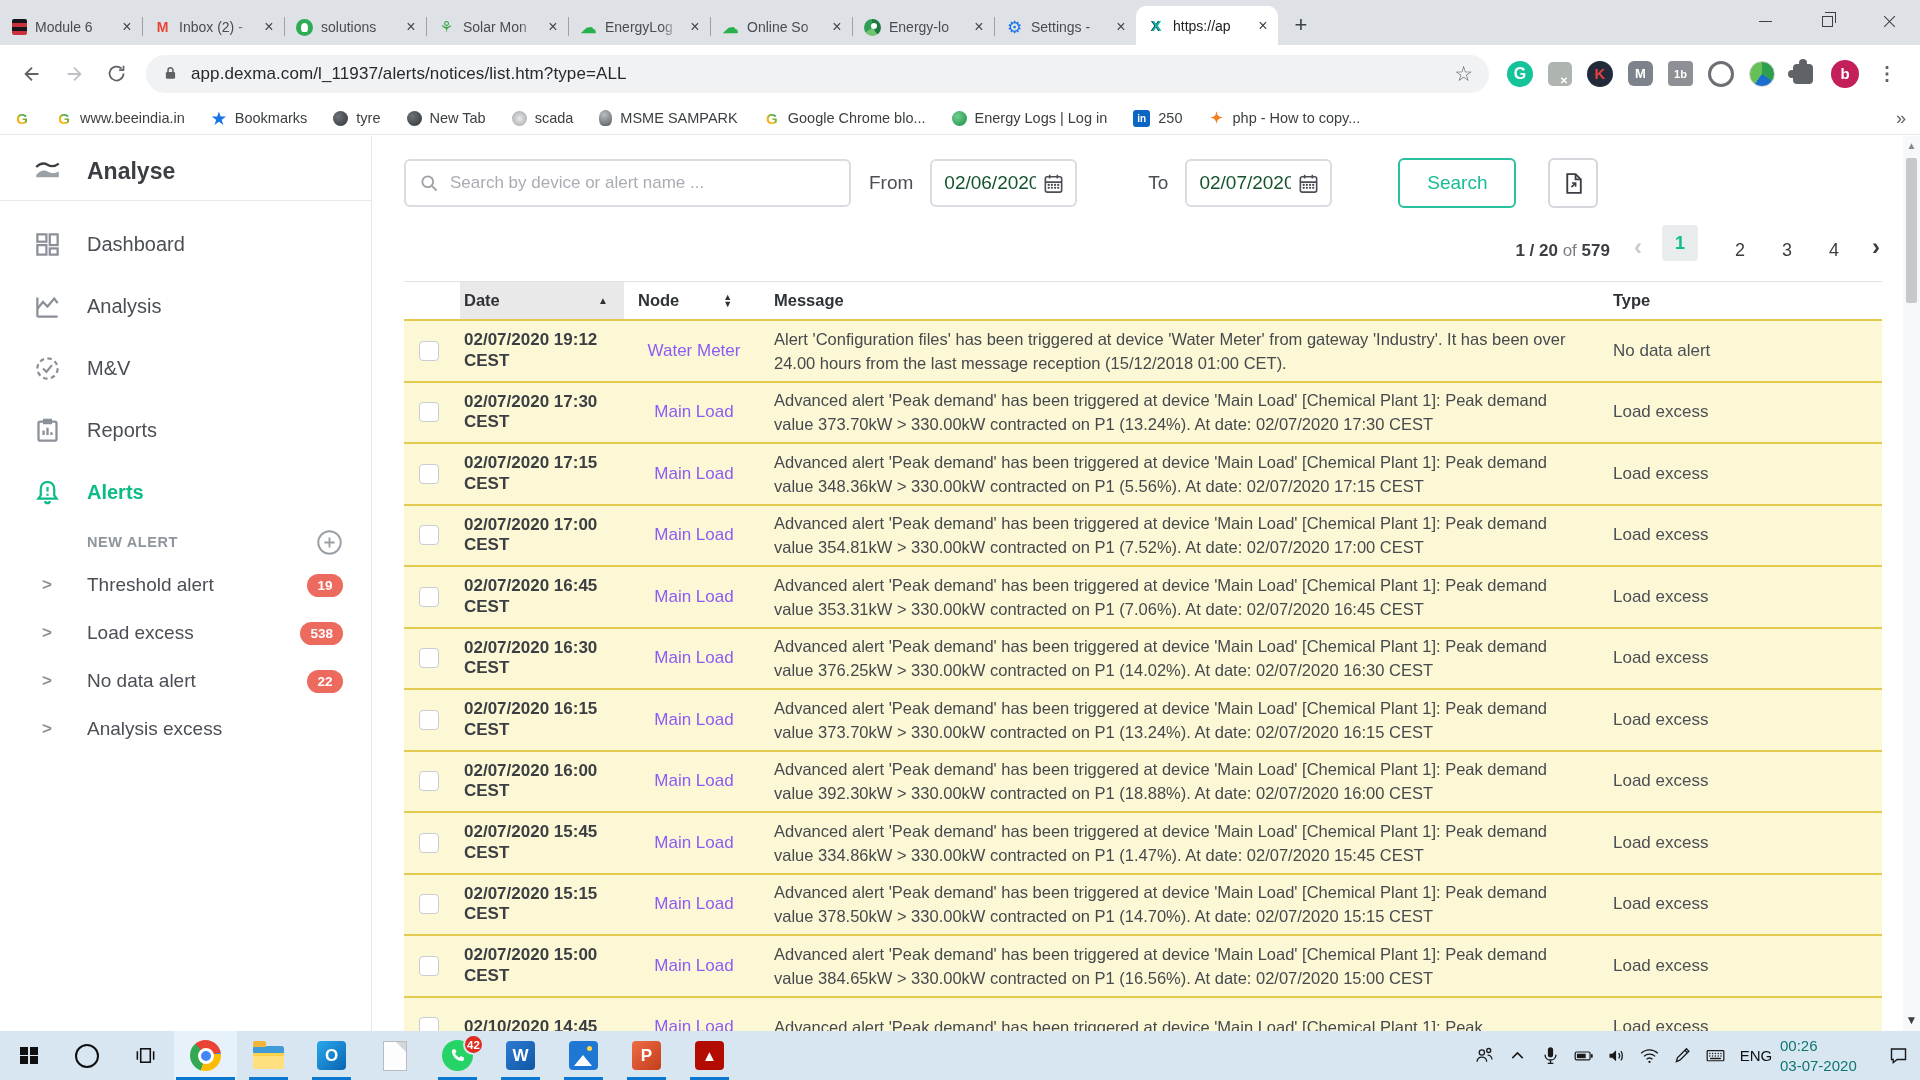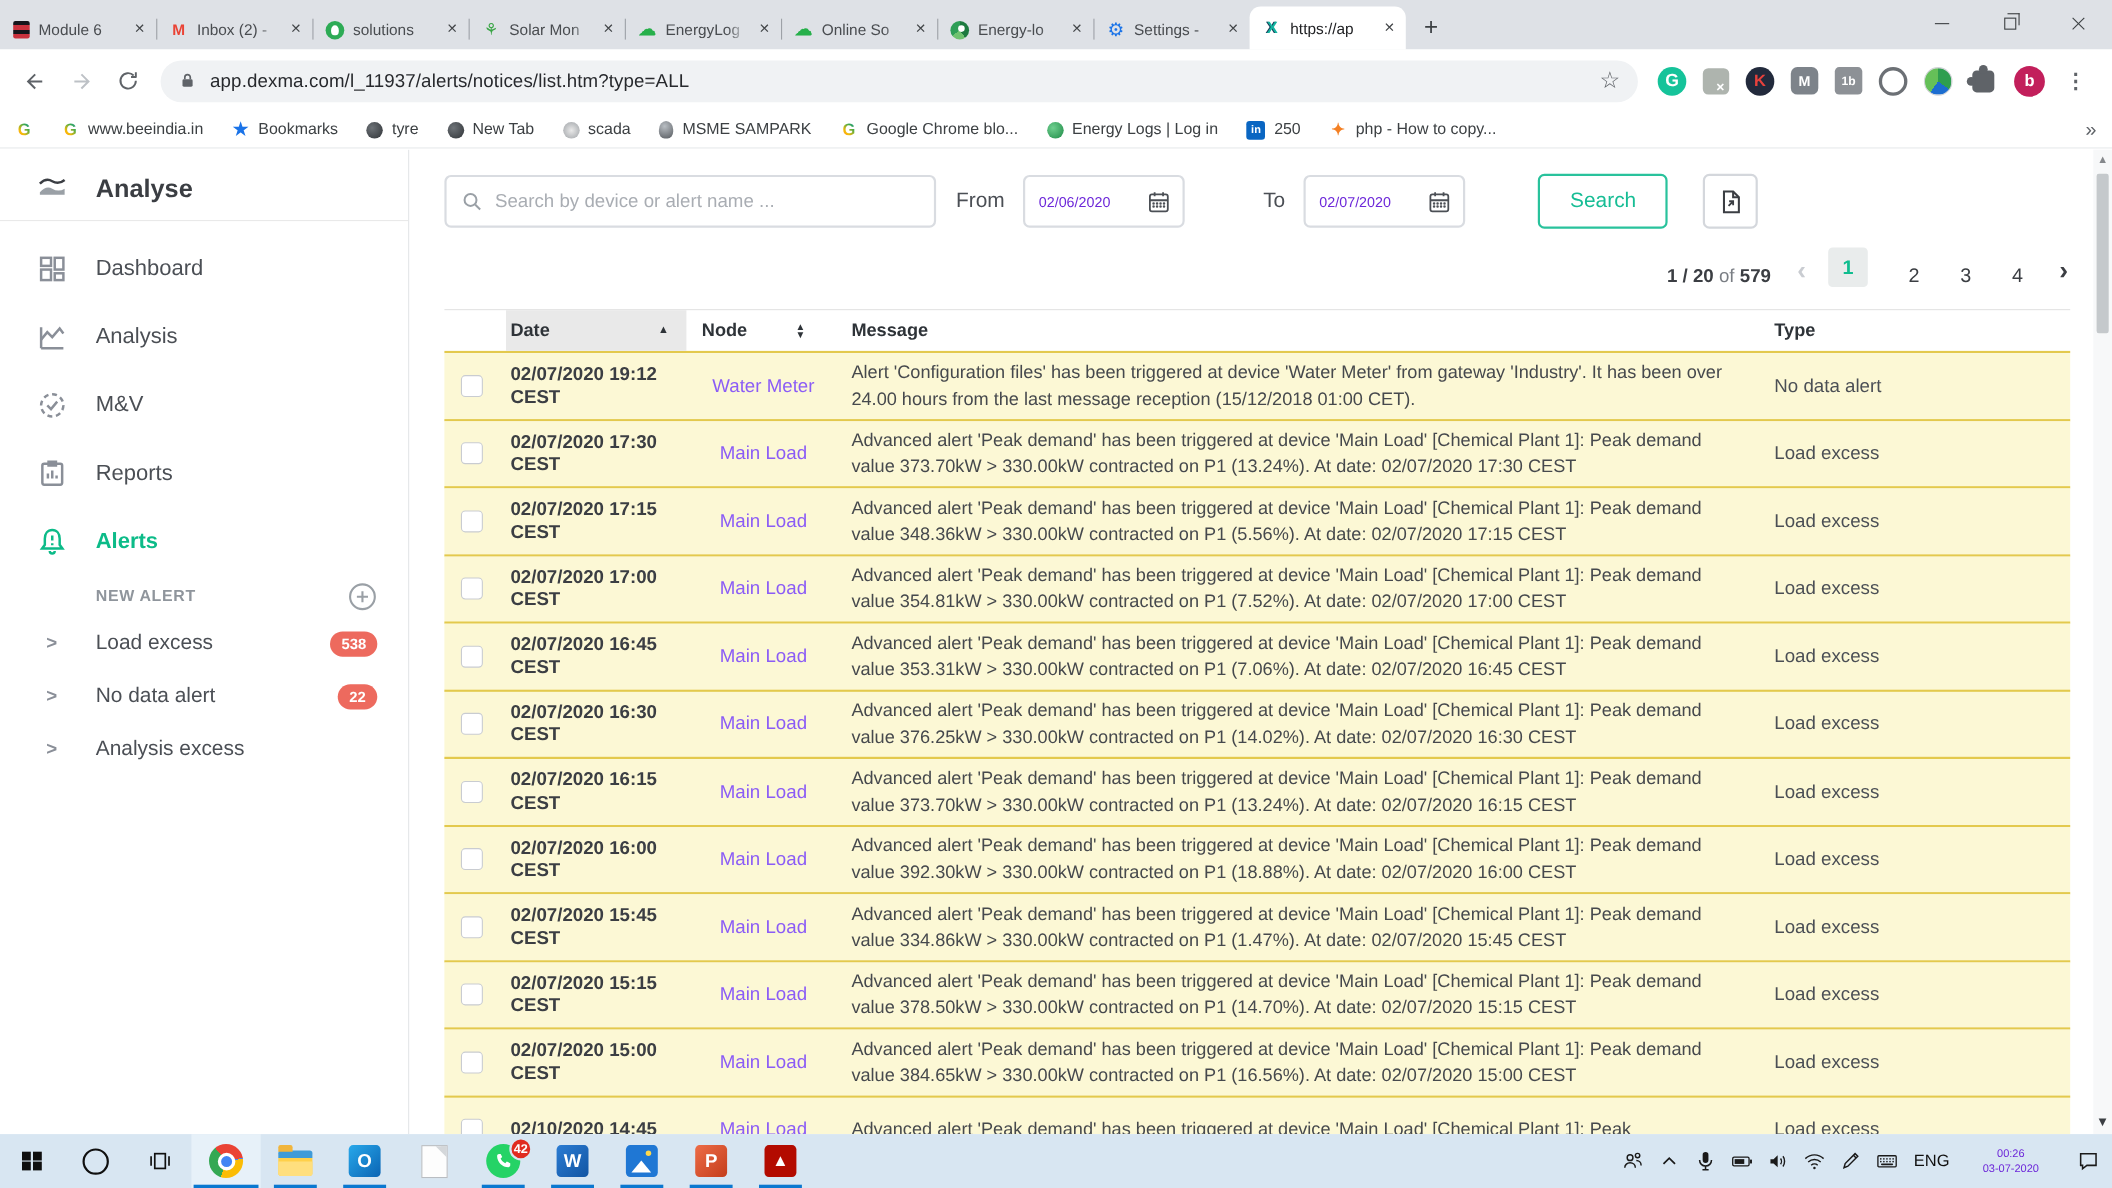--- a/index.html
+++ b/index.html
@@ -107,21 +107,21 @@
   
   .main{flex:1;position:relative;padding:22px 0 0 32px;overflow:hidden}
   .toolbar{display:flex;align-items:center}
   .searchbox{width:447px;height:48px;border:2px solid #d9dce1;border-radius:6px;display:flex;align-items:center;padding:0 13px;gap:11px;background:#fff}
   .searchbox input{border:none;outline:none;flex:1;font-size:17px;color:#333;background:transparent}
   .searchbox input::placeholder{color:#a9adb3}
   .flabel{font-size:19px;color:#4b4f55}
   .lbl-from{margin-left:18px}
   .lbl-to{margin-left:71px}
   .datebox{width:147px;height:48px;border:2px solid #d9dce1;border-radius:6px;display:flex;align-items:center;padding:0 9px 0 12px;margin-left:17px;gap:6px;background:#fff}
-  .datebox input{width:92px;border:none;outline:none;font-size:13px;color:#6d28d9;background:transparent}
+  .datebox input{width:92px;border:none;outline:none;font-size:19px;color:#14532d;background:transparent}
   .search-btn{margin-left:66px;width:118px;height:50px;border:2px solid #29c29c;border-radius:6px;background:#fff;color:#17bd95;font-size:19px;display:flex;align-items:center;justify-content:center}
   .export-btn{margin-left:32px;width:50px;height:50px;border:2px solid #d4d7dc;border-radius:6px;background:#fff;display:flex;align-items:center;justify-content:center}
 
   .pagerow{display:flex;align-items:flex-end;justify-content:flex-end;margin:17px 40px 0 0}
   .pg-sum{font-size:17px;color:#7a7e84;margin-right:24px}
   .pg-sum b{color:#3b3e43}
   .pg-prev{color:#c9ccd1;font-size:24px;margin-right:20px;font-weight:bold}
   .pg-prev::before{content:"‹"}
   .pg-cur{width:36px;height:36px;background:#e9ecec;border-radius:4px;display:flex;align-items:center;justify-content:center;color:#10bd8f;font-weight:bold;font-size:18px}
   .pg-num{font-size:18px;color:#3b3e43;margin-left:37px}
@@ -182,21 +182,21 @@
   .ic-word{background:linear-gradient(135deg,#2b7cd3,#1255a3)}
   .ic-photos{background:#1f77d4;position:relative;overflow:hidden}
   .ic-photos::before{content:"";position:absolute;bottom:4px;left:5px;border-left:9px solid transparent;border-right:9px solid transparent;border-bottom:11px solid #fff}
   .ic-photos::after{content:"";position:absolute;top:5px;right:6px;width:5px;height:5px;border-radius:50%;background:#ffd84a}
   .ic-ppt{background:linear-gradient(135deg,#ed6c47,#c43e1c)}
   .ic-pdf{background:#b30b00;font-size:15px}
   .tray{margin-left:auto;display:flex;align-items:center;height:100%}
   .tray-ic{width:33px;height:49px;display:flex;align-items:center;justify-content:center;flex:none}
   .tray-ic svg{width:21px;height:21px}
   .lang{width:48px;text-align:center;font-size:15px;color:#101010}
-  .clock{width:96px;text-align:center;font-size:10px;color:#6d28d9;line-height:1.3}
+  .clock{width:96px;font-size:15px;color:#0f766e;line-height:1.3}
   .notif{width:44px}
 </style>
 </head>
 <body>
 
 <div class="tabbar">
   <div class="tabs">
       <div class="tab">
     <span class="favicon fav-module"></span>
     <span class="title">Module 6</span>
@@ -398,20 +398,25 @@
 
     <div class="newalert">
       <span>NEW ALERT</span>
       <svg class="plus-circ" width="27" height="27" viewBox="0 0 24 24" fill="none" stroke="#9aa0a6" stroke-width="1.7">
           <circle cx="12" cy="12" r="10"></circle>
           <path d="M12 7.5v9M7.5 12h9"></path>
         </svg>
     </div>
 
     <div id="alert-types">
+        <div class="subitem">
+    <span class="chev"></span>
+    <span>Threshold alert</span>
+    <span class="badge">19</span>
+  </div>
         <div class="subitem">
     <span class="chev"></span>
     <span>Load excess</span>
     <span class="badge">538</span>
   </div>
         <div class="subitem">
     <span class="chev"></span>
     <span>No data alert</span>
     <span class="badge">22</span>
   </div>

